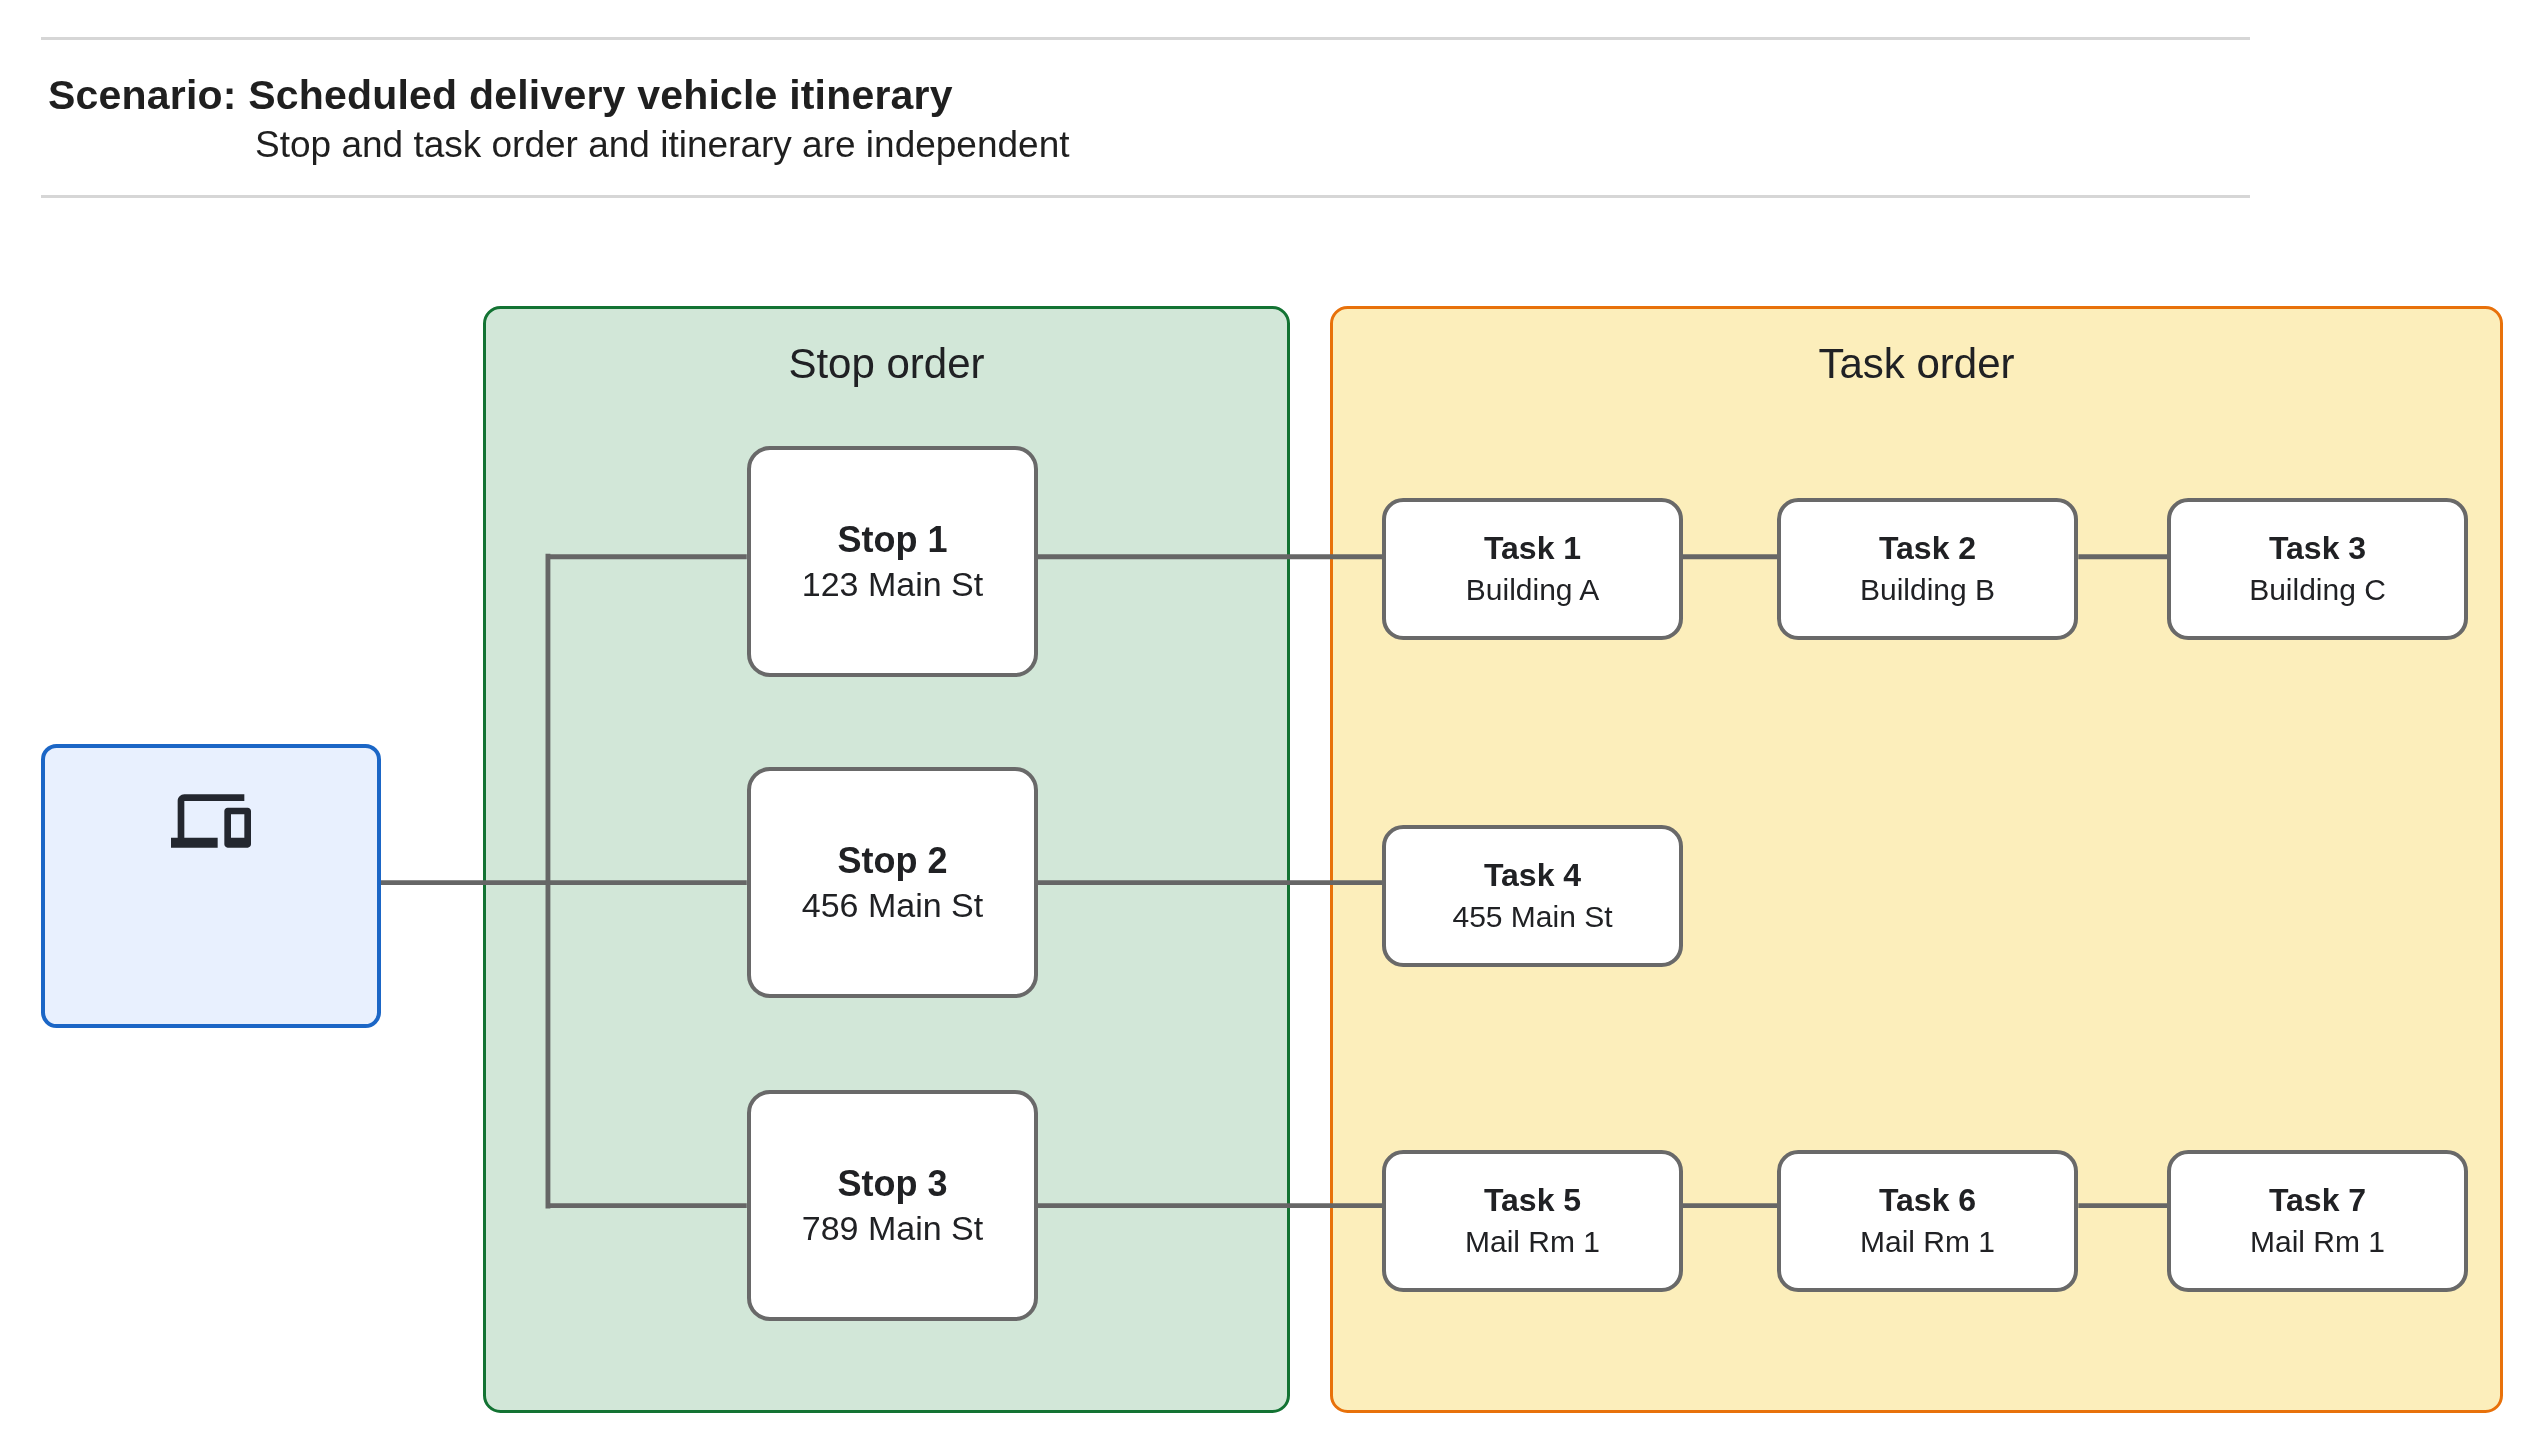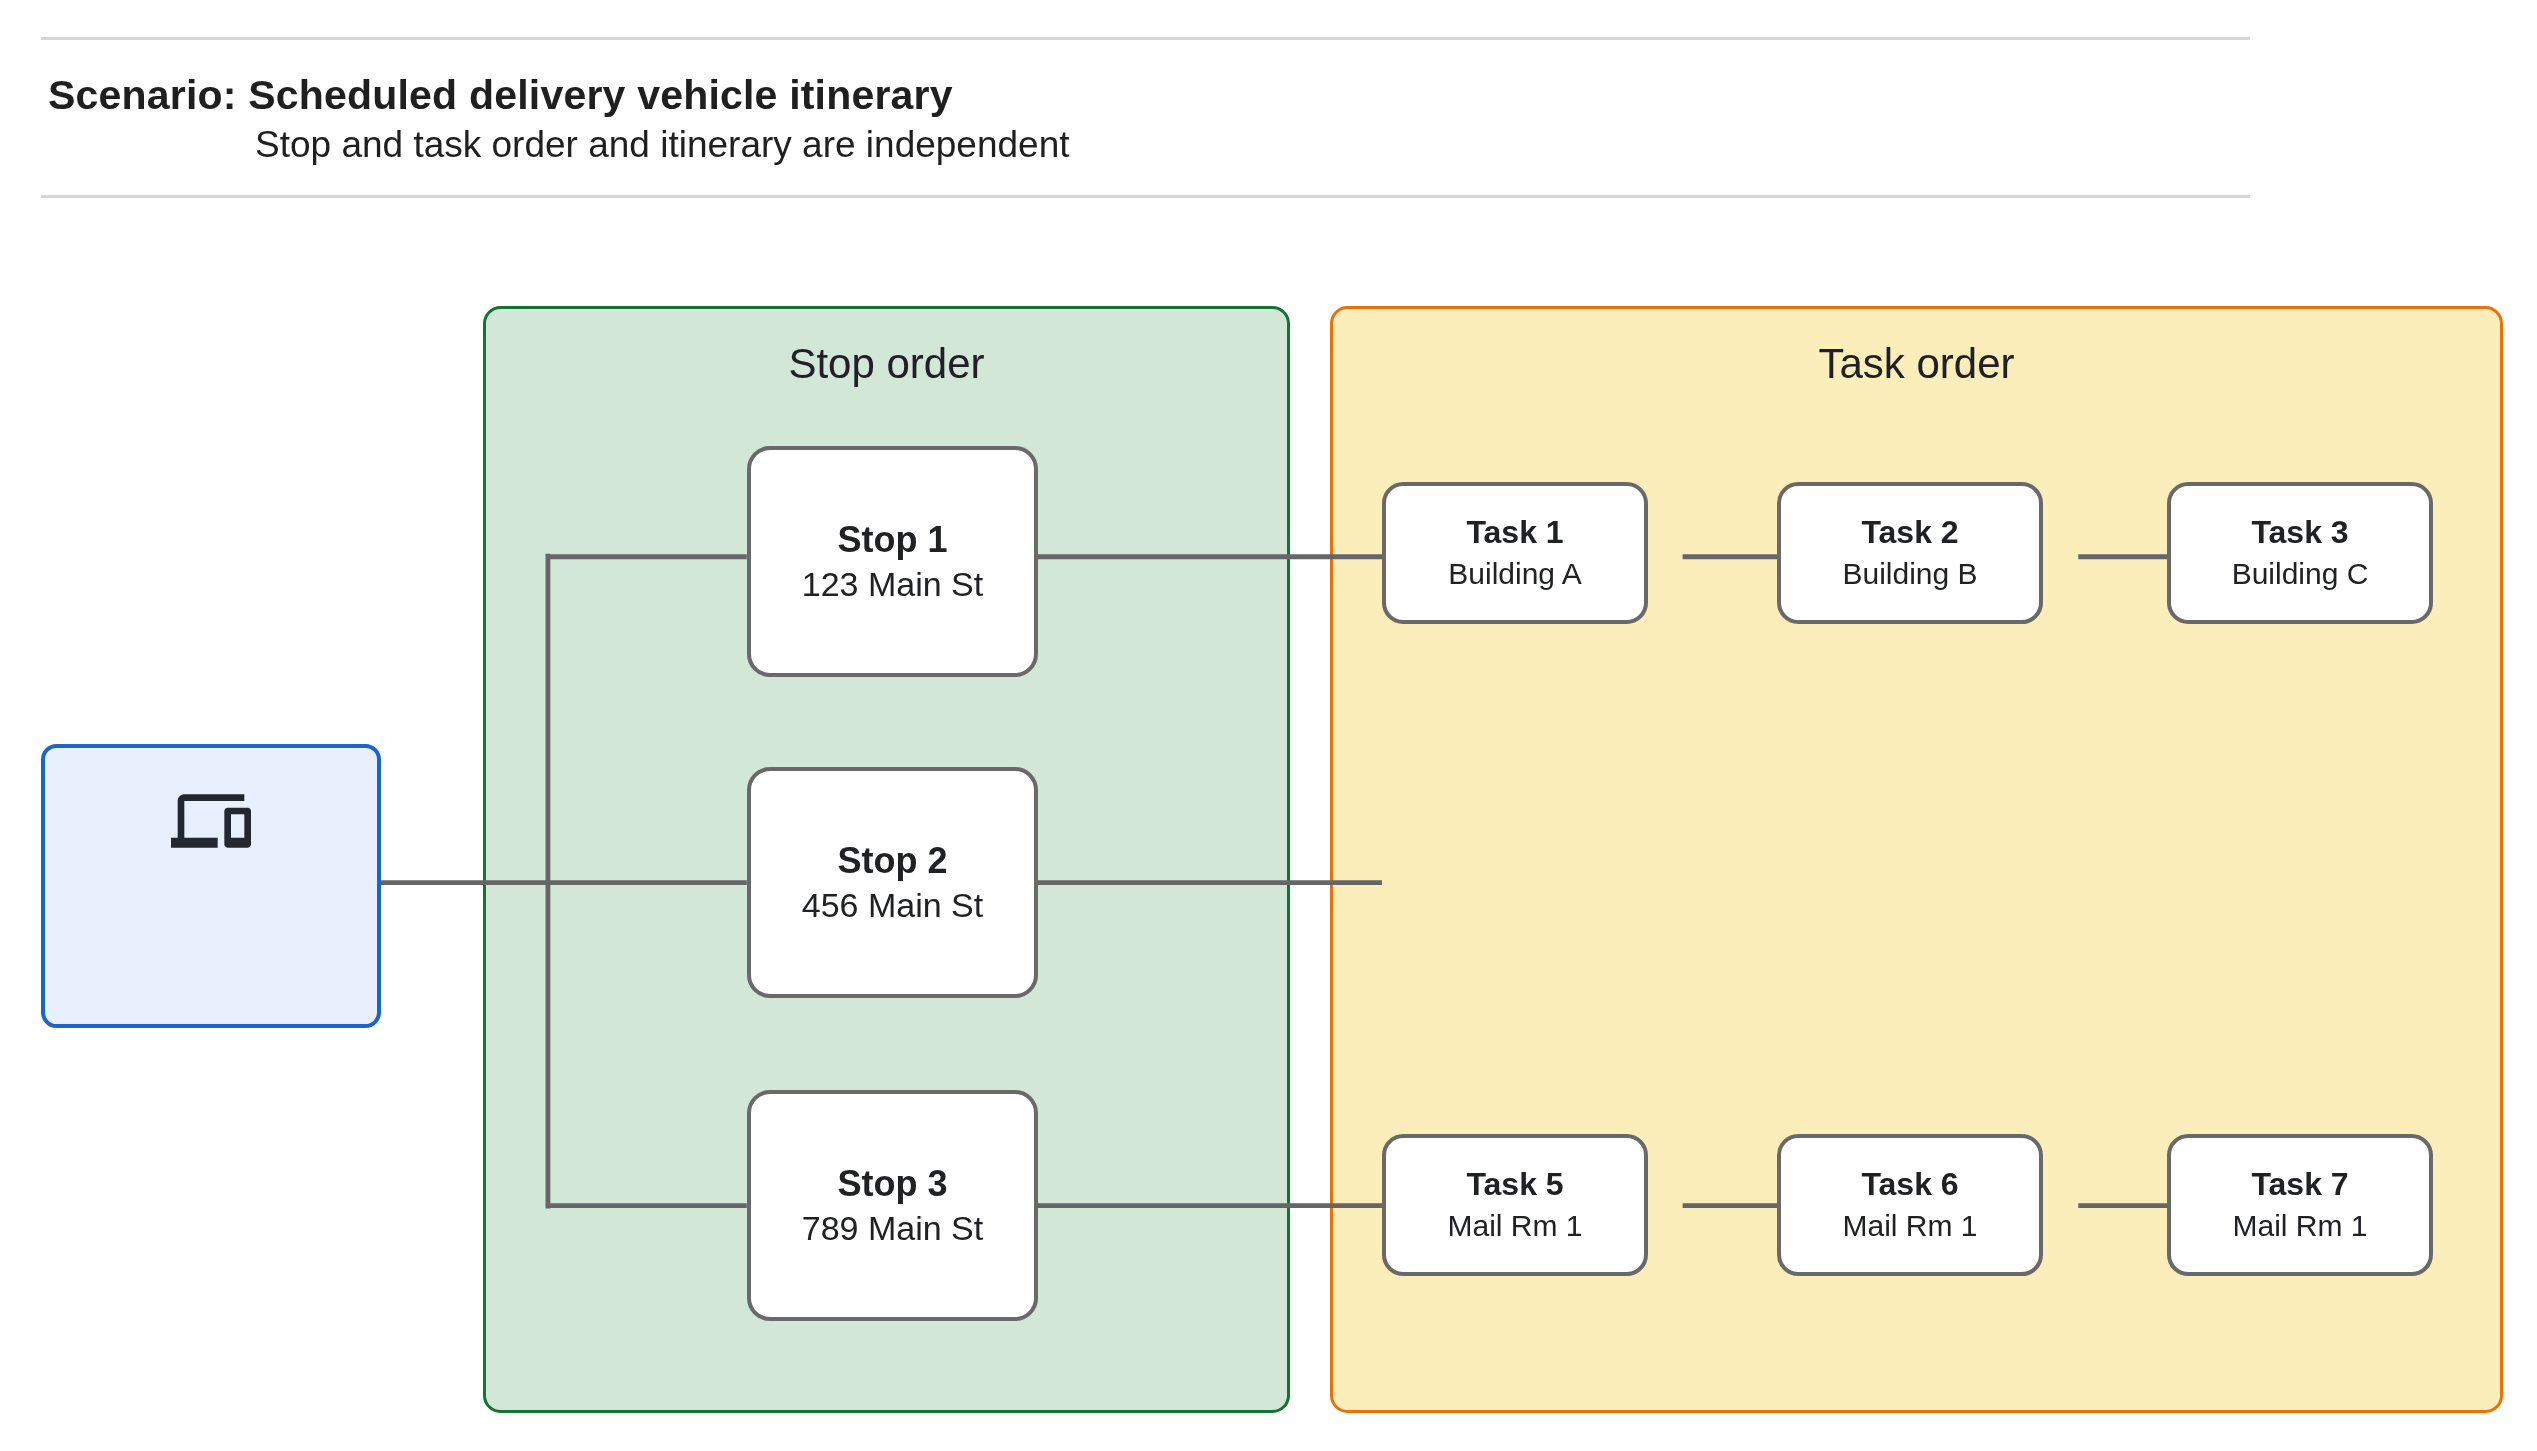--- a/index.html
+++ b/index.html
@@ -34,21 +34,21 @@
   .device-box svg{margin-top:33px;display:block;}
   .device-label{margin-top:52px;text-align:center;font-weight:bold;font-size:36px;line-height:43px;color:#202124;}
 
   .node{position:absolute;background:#ffffff;border:4.8px solid var(--node-border);
     display:flex;flex-direction:column;align-items:center;justify-content:center;z-index:3;}
   .stop-node{left:747px;width:291px;height:231px;border-radius:23px;}
   .stop-1{top:446px;} .stop-2{top:767px;} .stop-3{top:1090px;}
   .stop-node .node-name{font-weight:bold;font-size:36px;line-height:45px;color:#202124;}
   .stop-node .node-loc{font-size:34px;line-height:45px;color:#202124;}
 
-  .task-node{width:266px;height:142px;border-radius:21.3px;}
+  .task-node{width:301px;height:142px;border-radius:21.3px;margin-top:16px;}
   .task-row-1{top:482px;} .task-row-2{top:809px;} .task-row-3{top:1134px;}
   .task-col-1{left:1382px;} .task-col-2{left:1777px;} .task-col-3{left:2167px;}
   .task-node .node-name{font-weight:bold;font-size:32px;line-height:41px;color:#202124;}
   .task-node .node-loc{font-size:30px;line-height:41px;color:#202124;}
 </style>
 </head>
 <body>
 
 <div class="canvas">
 
@@ -103,20 +103,24 @@
     <div class="node-loc">Building A</div>
   </div>
   <div class="node task-node task-row-1 task-col-2">
     <div class="node-name">Task 2</div>
     <div class="node-loc">Building B</div>
   </div>
   <div class="node task-node task-row-1 task-col-3">
     <div class="node-name">Task 3</div>
     <div class="node-loc">Building C</div>
   </div>
+  <div class="node task-node task-row-2 task-col-1">
+    <div class="node-name">Task 4</div>
+    <div class="node-loc">455 Main St</div>
+  </div>
   <div class="node task-node task-row-3 task-col-1">
     <div class="node-name">Task 5</div>
     <div class="node-loc">Mail Rm 1</div>
   </div>
   <div class="node task-node task-row-3 task-col-2">
     <div class="node-name">Task 6</div>
     <div class="node-loc">Mail Rm 1</div>
   </div>
   <div class="node task-node task-row-3 task-col-3">
     <div class="node-name">Task 7</div>

